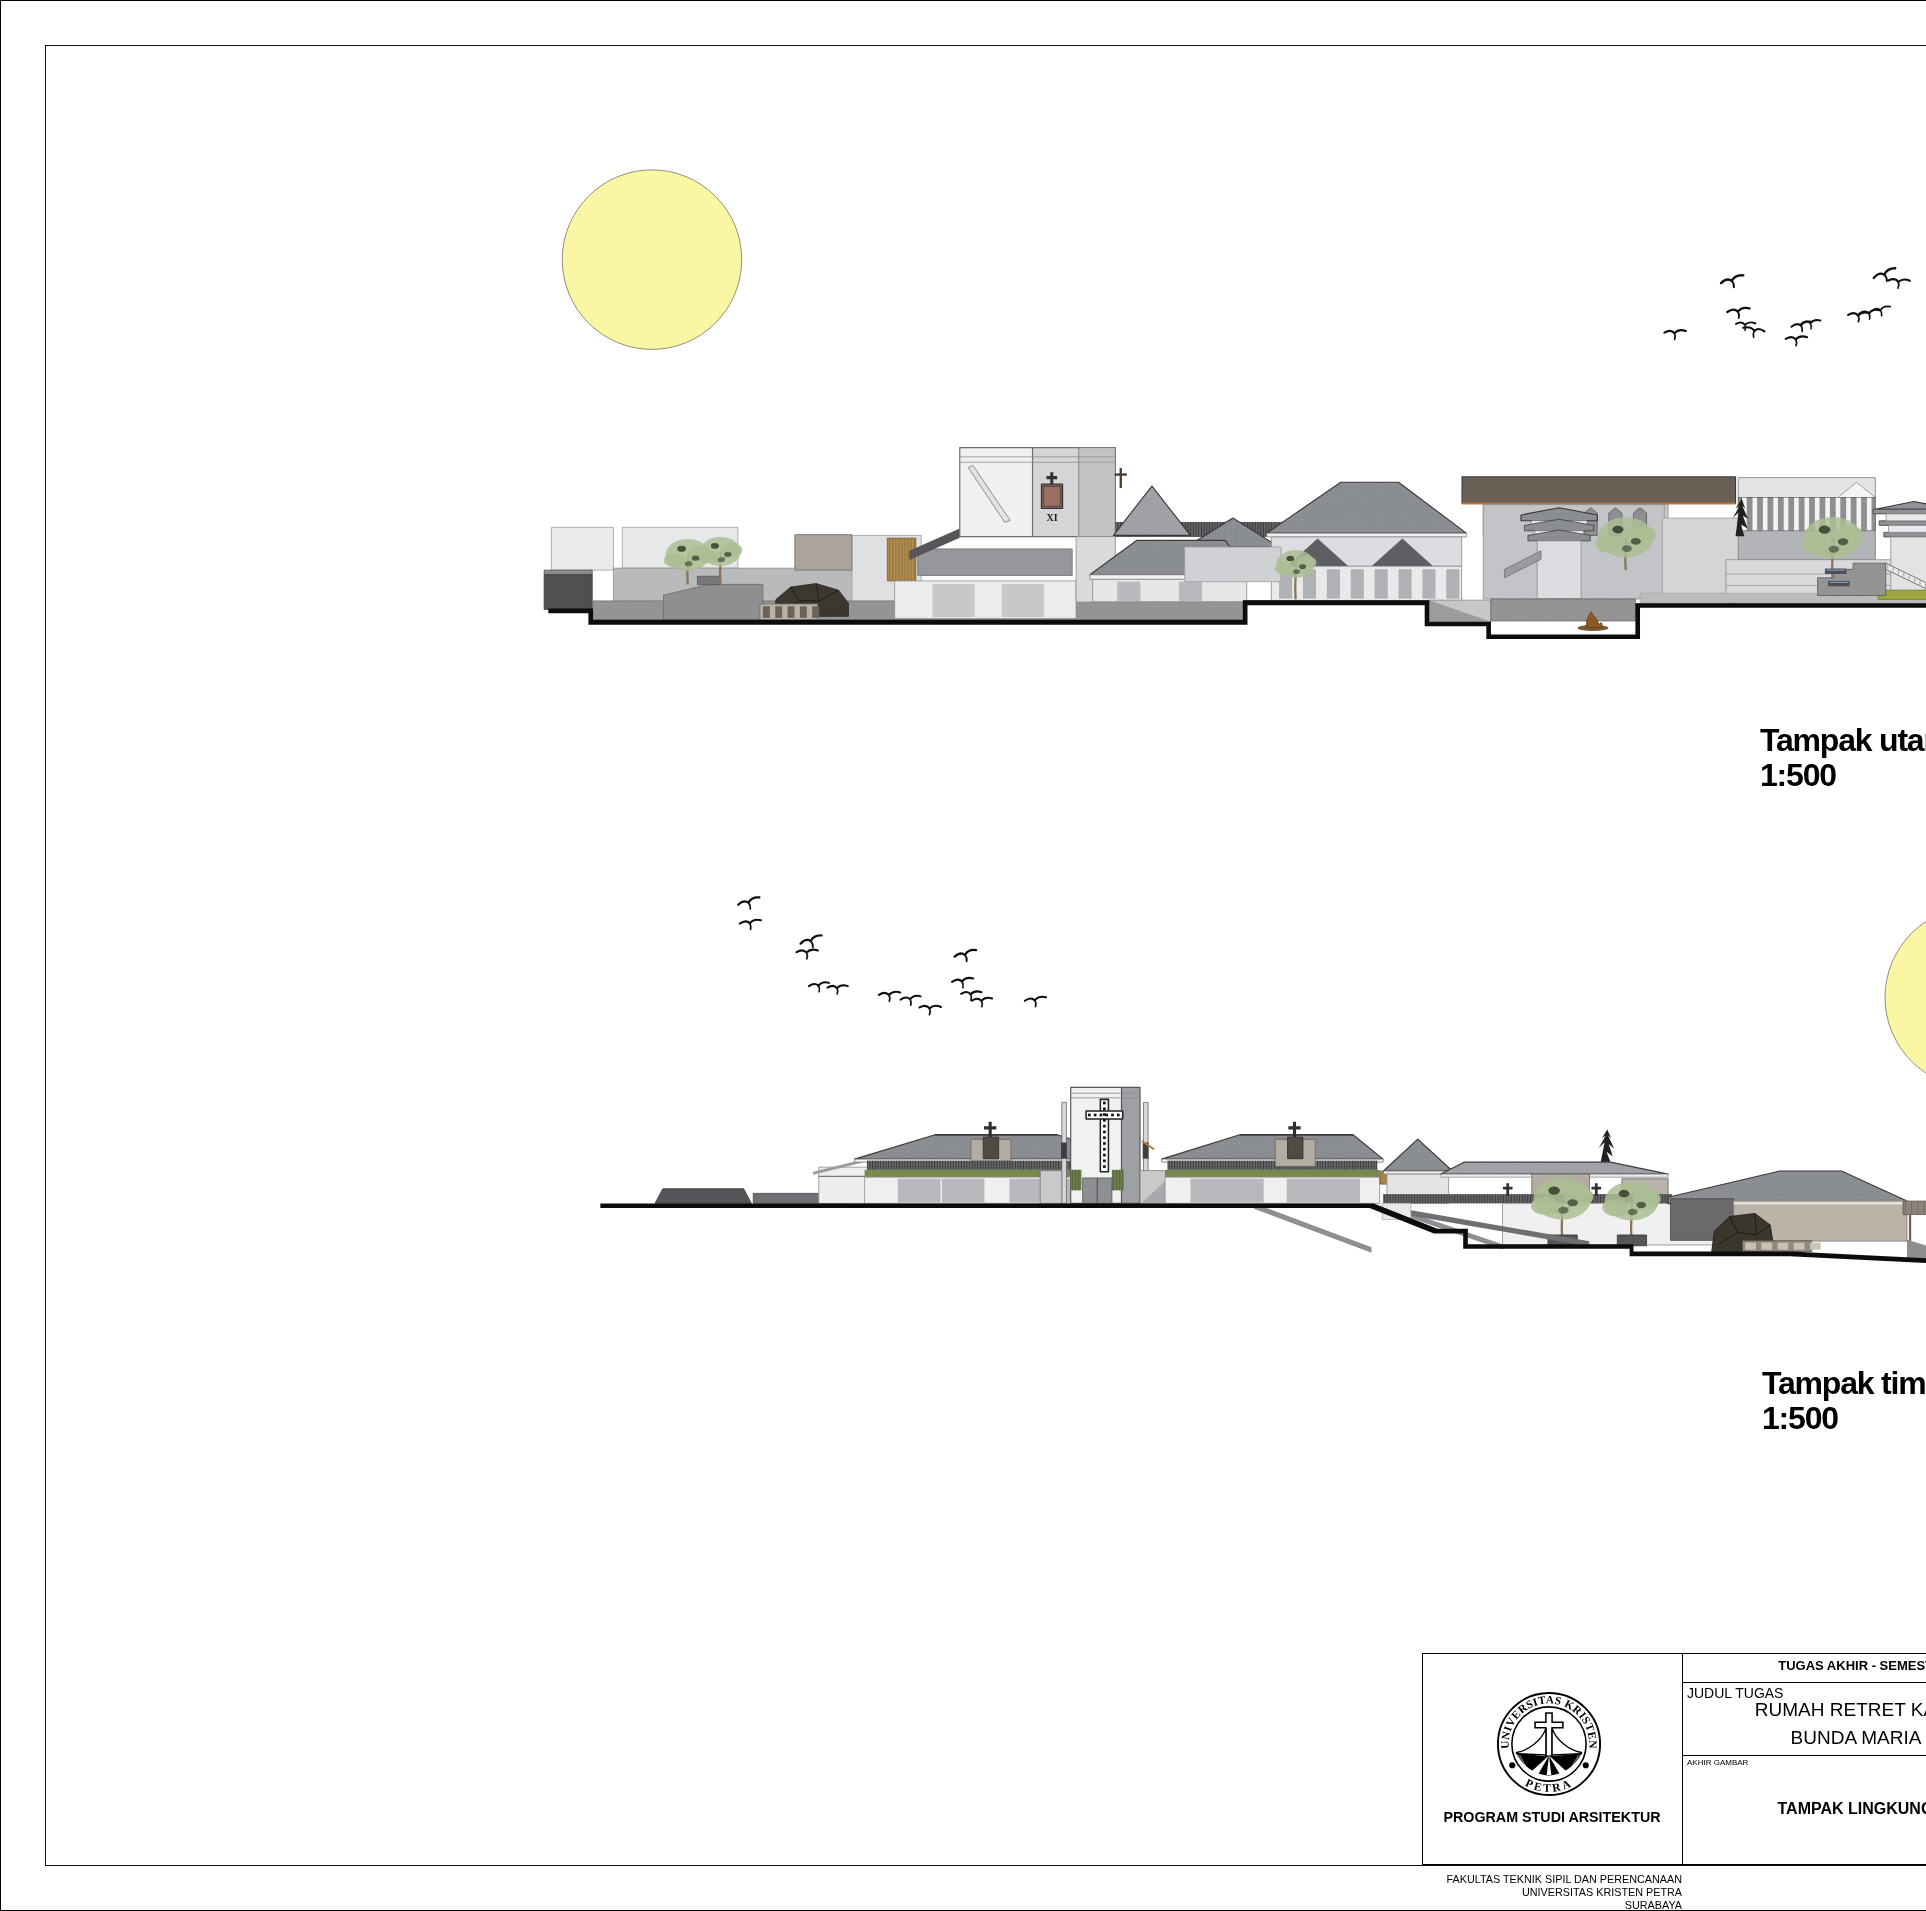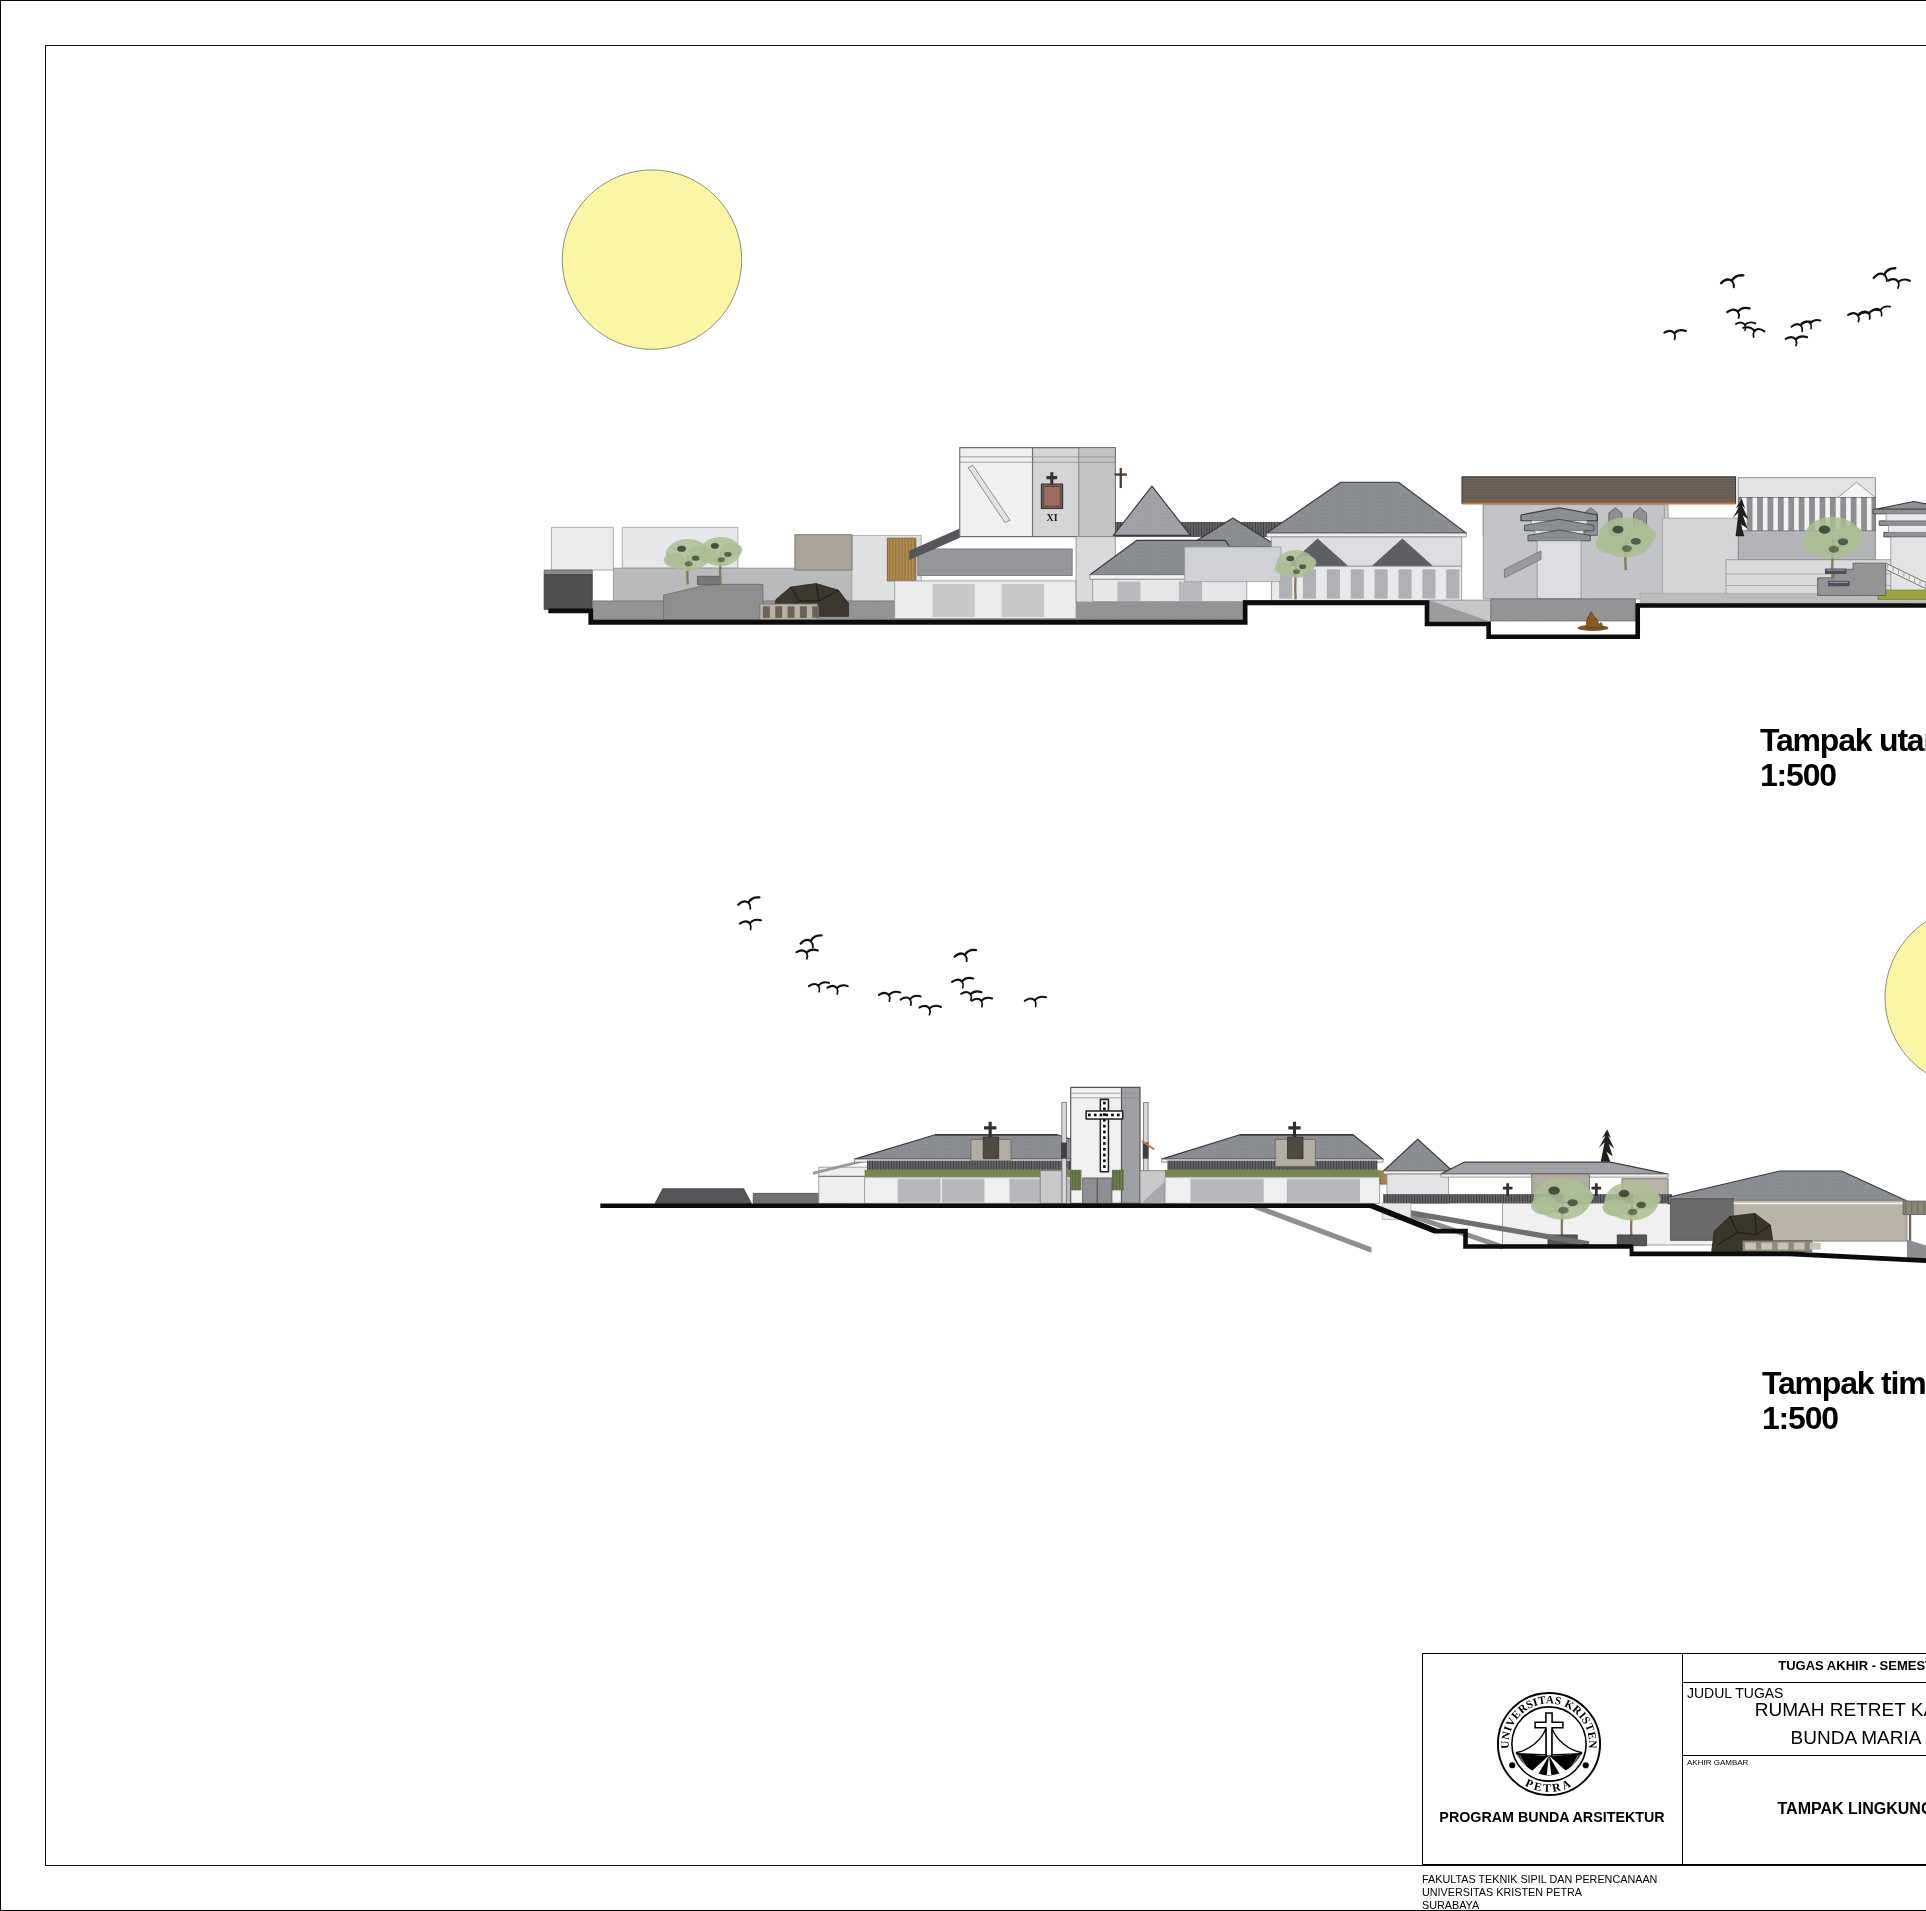--- a/index.html
+++ b/index.html
@@ -544,22 +544,22 @@
 
   <div class="ln" style="left:1682px;top:1682px;width:480px;height:1.2px;"></div>
   <div class="ln" style="left:1682px;top:1755px;width:793px;height:1.2px;"></div>
 
   <div class="lbl" style="left:1682px;top:1658px;width:480px;text-align:center;font-size:13px;font-weight:bold;">TUGAS AKHIR - SEMESTER GENAP 2023/2024</div>
   <div class="lbl" style="left:1687px;top:1685px;font-size:14px;">JUDUL TUGAS</div>
   <div class="lbl" style="left:1682px;top:1696px;width:480px;text-align:center;font-size:19px;line-height:28px;">RUMAH RETRET KATOLIK DI PAROKI<br>BUNDA MARIA BANJARBARU</div>
   <div class="lbl" style="left:1687px;top:1758px;font-size:8px;">AKHIR GAMBAR</div>
   <div class="lbl" style="left:1682px;top:1800px;width:370px;text-align:center;font-size:16px;font-weight:bold;">TAMPAK LINGKUNGAN</div>
 
-  <div class="lbl" style="left:1422px;top:1809px;width:260px;text-align:center;font-size:14.3px;font-weight:bold;">PROGRAM BUNDA ARSITEKTUR</div>
-  <div class="lbl" style="left:1422px;top:1873px;width:260px;text-align:left;font-size:10.8px;line-height:13px;">FAKULTAS TEKNIK SIPIL DAN PERENCANAAN<br>UNIVERSITAS KRISTEN PETRA<br>SURABAYA</div>
+  <div class="lbl" style="left:1422px;top:1809px;width:260px;text-align:center;font-size:14.3px;font-weight:bold;">PROGRAM STUDI ARSITEKTUR</div>
+  <div class="lbl" style="left:1422px;top:1873px;width:260px;text-align:right;font-size:10.8px;line-height:13px;">FAKULTAS TEKNIK SIPIL DAN PERENCANAAN<br>UNIVERSITAS KRISTEN PETRA<br>SURABAYA</div>
 
   <svg class="abs" style="left:1496px;top:1691px;" width="106" height="106" viewBox="-137 -137 274 274">
     <circle cx="0" cy="0" r="132" fill="#fff" stroke="#000" stroke-width="5"></circle>
     <circle cx="0" cy="0" r="96" fill="#fff" stroke="#000" stroke-width="4"></circle>
     <path id="arcT" d="M -101 24 A 104 104 0 1 1 101 24" fill="none"></path>
     <text font-size="29" font-weight="bold" letter-spacing="1" font-family="Liberation Serif,serif">
       <textPath href="#arcT" startOffset="50%" text-anchor="middle">UNIVERSITAS KRISTEN</textPath>
     </text>
     <path id="arcB" d="M -103 68 A 123 123 0 0 0 103 68" fill="none"></path>
     <text font-size="30" font-weight="bold" letter-spacing="6" font-family="Liberation Serif,serif">

